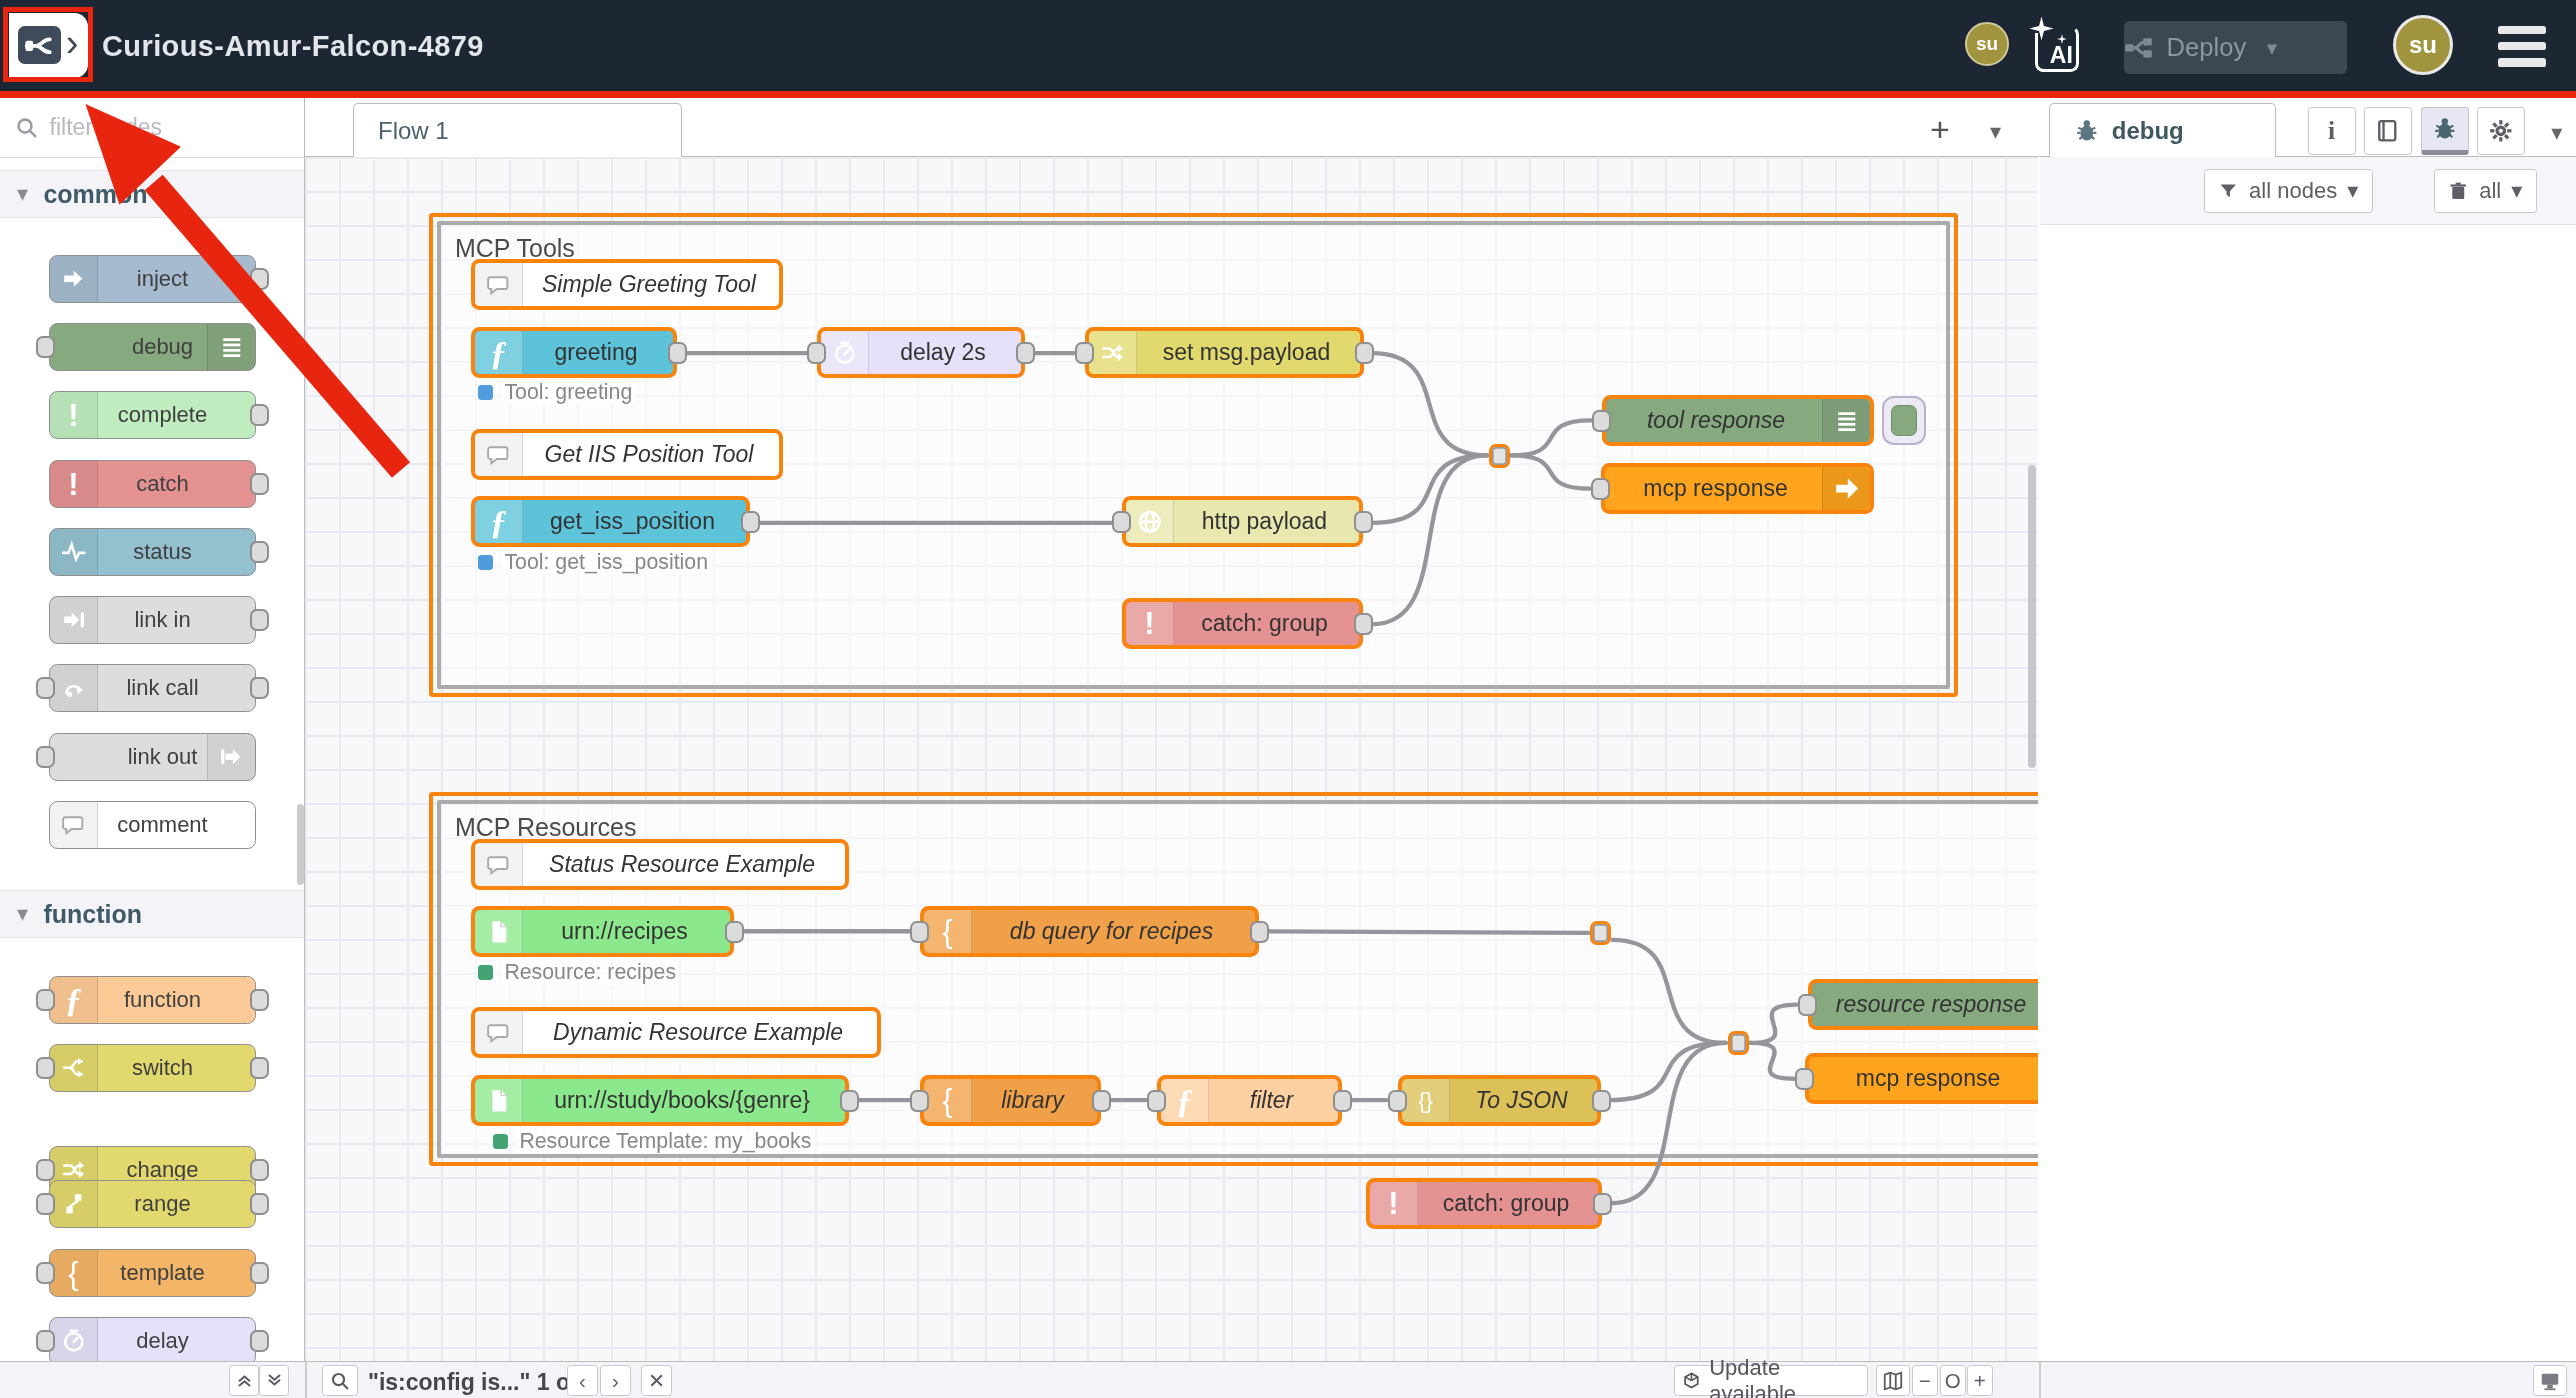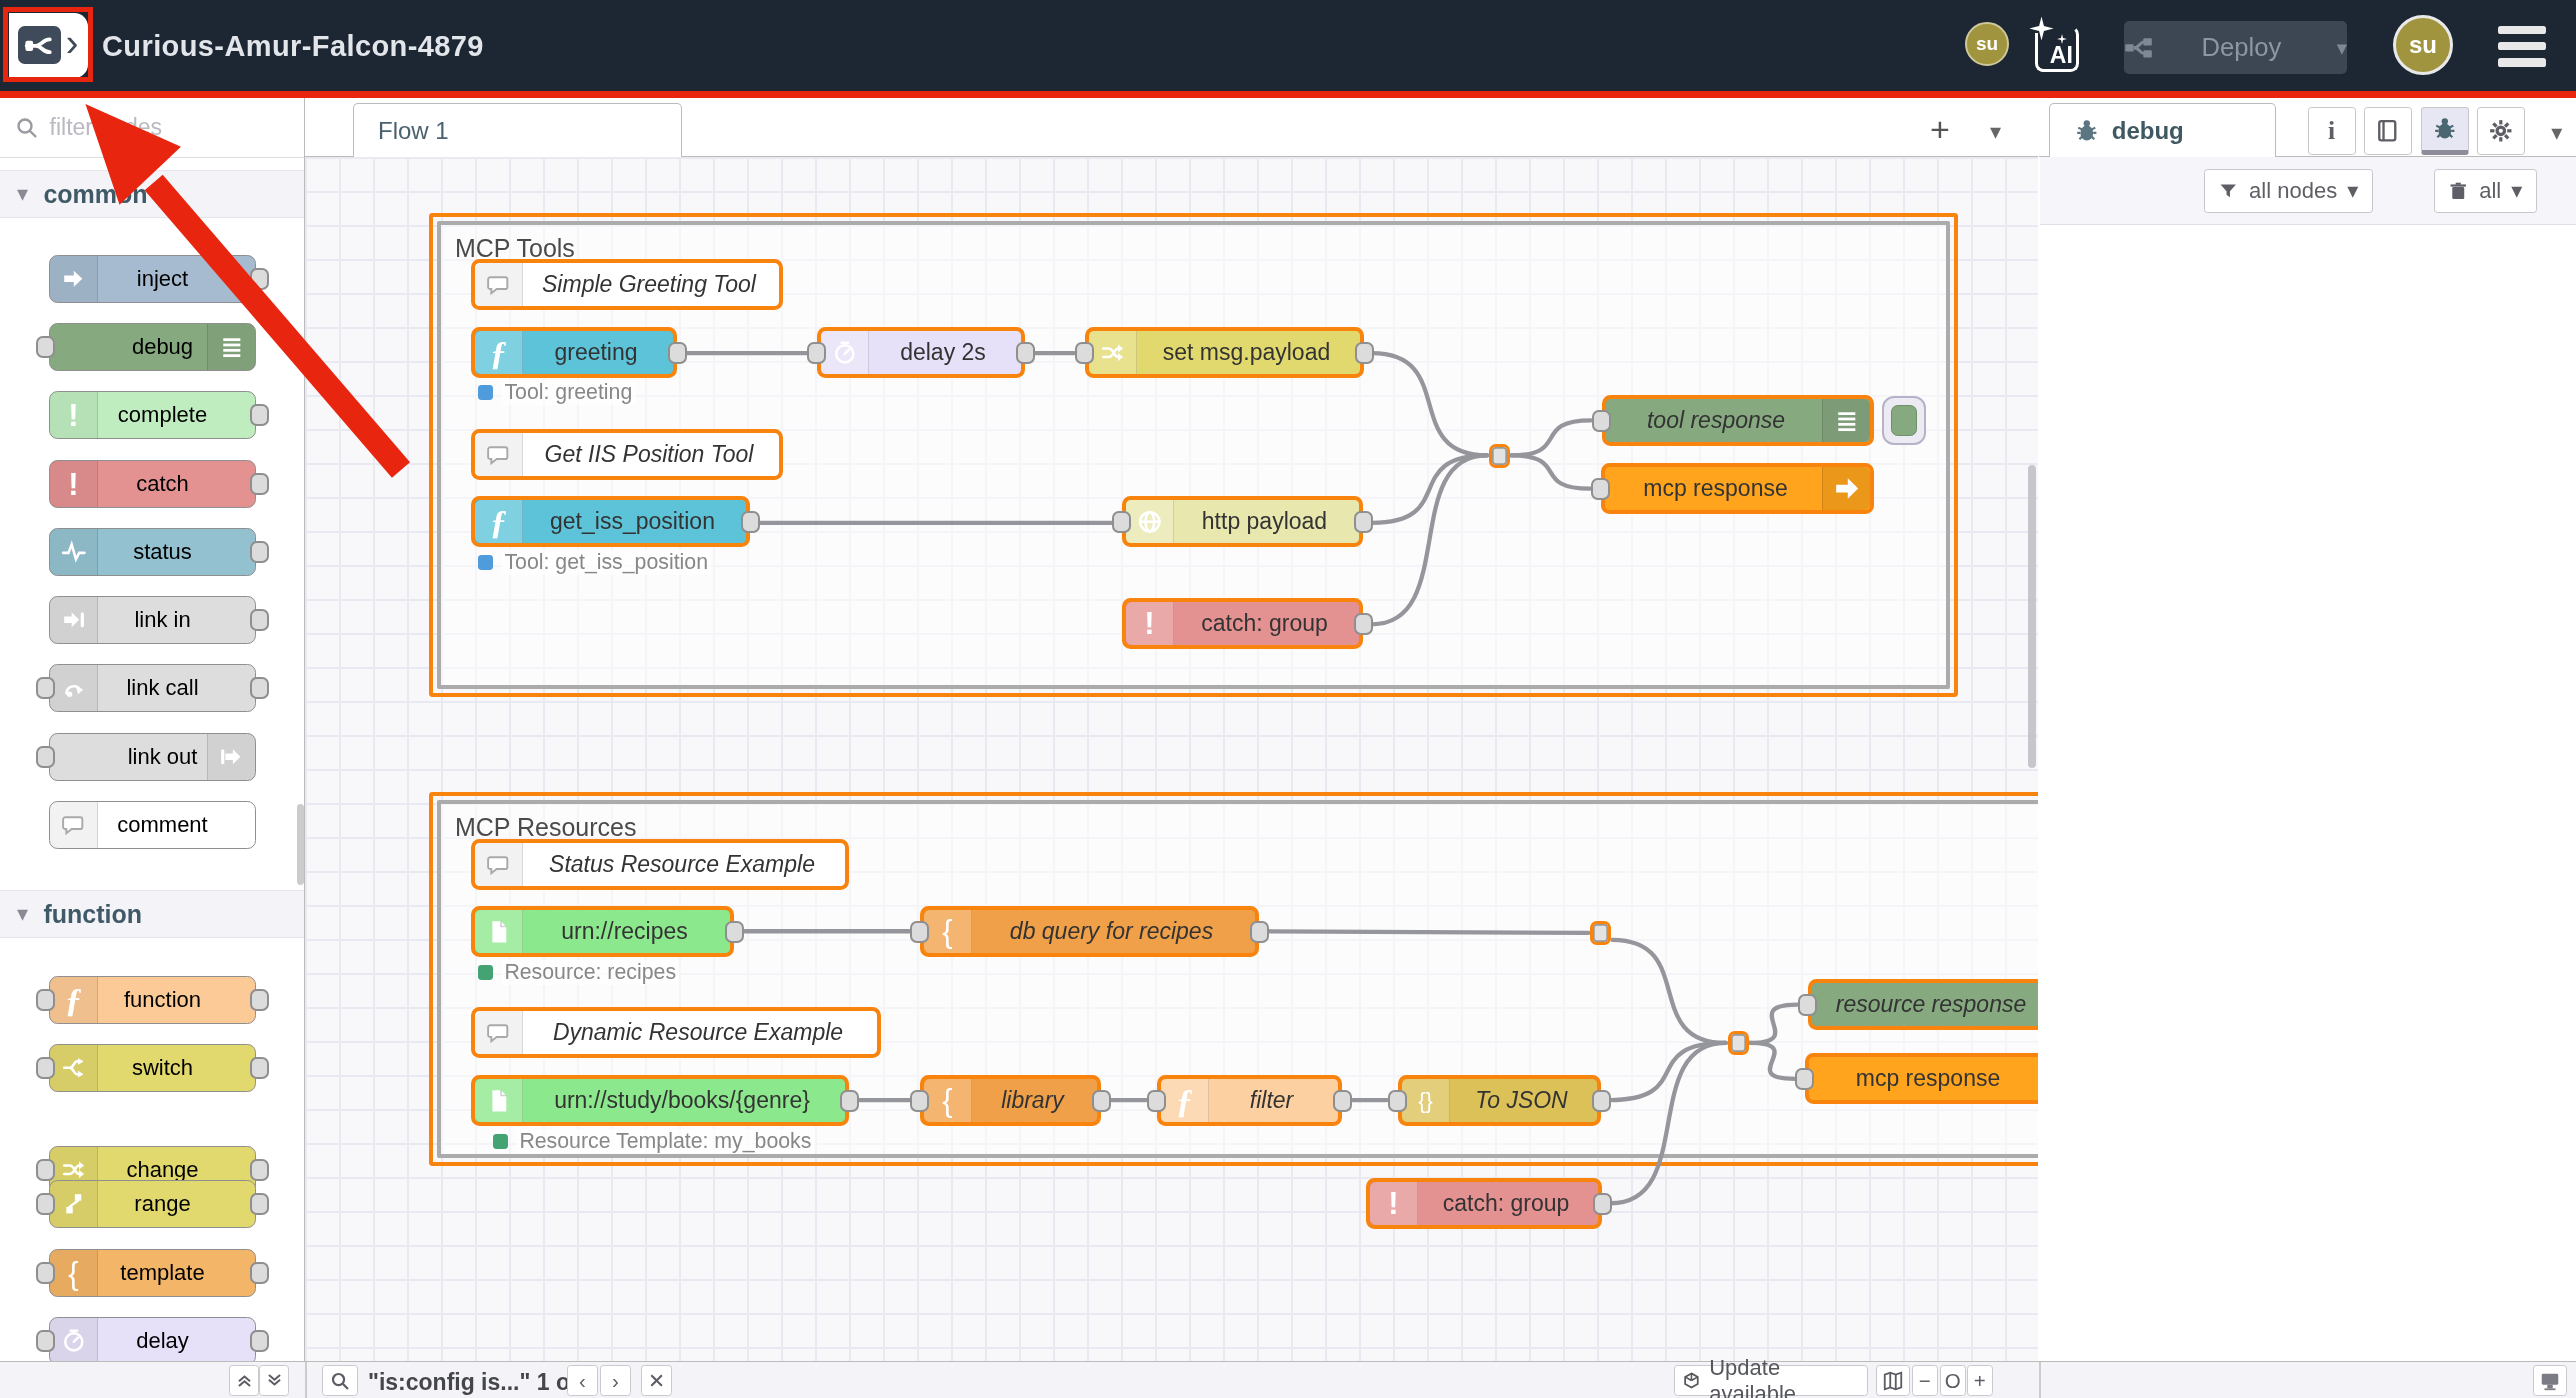--- a/index.html
+++ b/index.html
@@ -12,40 +12,40 @@
   #logo-hub { width:43px; height:38px; background:#3f4a5a; border-radius:6.8px; display:flex; align-items:center; justify-content:center; }
   #logo-chev { font-size:38px; color:#3f4a5a; font-weight:400; line-height:1; margin-top:-5.1px; }
   #page-title { position:absolute; left:102px; top:50%; transform:translateY(-50%); color:#e2e6ea; font-size:29px; font-weight:600; letter-spacing:0.4px; }
   .avatar { border-radius:50%; background:#a0943e; color:#fff; display:flex; align-items:center; justify-content:center; font-weight:600; }
   #avatar-small { position:absolute; left:1965px; top:22px; width:44px; height:44px; font-size:19px; border:2.6px solid #cfc89b; }
   #avatar-large { position:absolute; left:2393px; top:15.4px; width:60px; height:60px; font-size:24px; border:3.4px solid #e9e9e9; }
   #ai-badge { position:absolute; left:2030px; top:19px; width:53px; height:55px; }
   #ai-frame { position:absolute; left:5.1px; top:6.8px; width:44px; height:46px; border:3.4px solid #fff; border-radius:8.5px; border-top-color:transparent; border-left-color:transparent; }
   #ai-frame:after { content:""; position:absolute; left:-3.4px; bottom:-3.4px; width:17px; height:36px; border-left:3.4px solid #fff; border-bottom:3.4px solid #fff; border-radius:0 0 0 8.5px; }
   #ai-text { position:absolute; right:10.2px; bottom:5.1px; color:#fff; font-size:23px; font-weight:700; }
-  #deploy-btn { position:absolute; left:2124px; top:21.3px; width:223px; height:53px; background:#3d4653; border-radius:5.1px; display:flex; align-items:center; justify-content:space-between; gap:13.6px; }
+  #deploy-btn { position:absolute; left:2124px; top:21.3px; width:223px; height:53px; background:#3d4653; border-radius:5.1px; display:flex; align-items:center; justify-content:flex-start; gap:13.6px; }
   #deploy-label { color:#8d96a2; font-size:25.6px; }
   #deploy-caret { color:#7f8896; font-size:20.5px; margin-left:6.8px; }
   #menu-btn { position:absolute; left:2498px; top:25.6px; width:48px; height:41px; display:flex; flex-direction:column; justify-content:space-between; }
   #menu-btn span { display:block; height:8.5px; background:#e8e8e8; border-radius:2.6px; }
 
   
   #red-line { position:absolute; left:0; top:91px; width:2576px; height:6.8px; background:#e8250f; z-index:60; }
   #red-box { position:absolute; left:2.6px; top:6.8px; width:90px; height:75px; border:5.1px solid #e8250f; z-index:61; }
   #arrow-svg { position:absolute; left:0; top:0; z-index:62; pointer-events:none; }
 
   
   #palette { position:absolute; left:0; top:98px; width:305px; height:1263px; background:#fff; border-right:1.7px solid #bbb; overflow:hidden; }
   #search-row { position:absolute; left:0; top:0; width:100%; height:60px; border-bottom:1.7px solid #ddd; display:flex; align-items:center; padding-left:15.4px; gap:10.2px; background:#fff; }
   #search-placeholder { color:#b9b9c2; font-size:23px; }
   .cat { position:absolute; left:0; width:100%; height:48px; background:#f3f3f8; border-top:0.9px solid #e4e4ec; border-bottom:0.9px solid #e4e4ec; display:flex; align-items:center; gap:15.4px; padding-left:17px; }
   .cat .chev { color:#8a8a94; font-size:22px; }
   .cat .catlbl { color:#3f5a66; font-size:25px; font-weight:700; }
   .pnode { position:absolute; left:49px; width:207px; height:48px; border:1.7px solid #8f8f8f; border-radius:8.5px; display:flex; align-items:center; }
-  .pnode .plbl { flex:1; text-align:center; font-size:22px; color:#000000;margin-left:20px; }
+  .pnode .plbl { flex:1; text-align:center; font-size:22px; color:#404040;margin-left:20px; }
   .iconsec { position:absolute; top:0; bottom:0; width:48px; display:flex; align-items:center; justify-content:center; }
   .iconsec.left { left:0; border-right:1.7px solid rgba(0,0,0,0.12); border-radius:6.8px 0 0 6.8px; background:rgba(0,0,0,0.05); }
   .iconsec.right { right:0; border-left:1.7px solid rgba(0,0,0,0.12); border-radius:0 6.8px 6.8px 0; background:rgba(0,0,0,0.05); }
   .glyph { color:#fff; font-size:27px; font-weight:700; line-height:1; }
   .port { position:absolute; width:19px; height:22px; background:#dcdcdc; border:2.6px solid #8f8f8f; border-radius:6.8px; top:50%; transform:translateY(-50%); z-index:5; }
   .port.in { left:-13.6px; } .port.out { right:-13.6px; }
   #palette-scroll { position:absolute; left:297px; top:706px; width:6.8px; height:81px; background:#ccc; border-radius:3.4px; }
 
   
   #tabstrip { position:absolute; left:305px; top:98px; width:1733px; height:59px; background:#fff; border-bottom:1.7px solid #bbb; }

